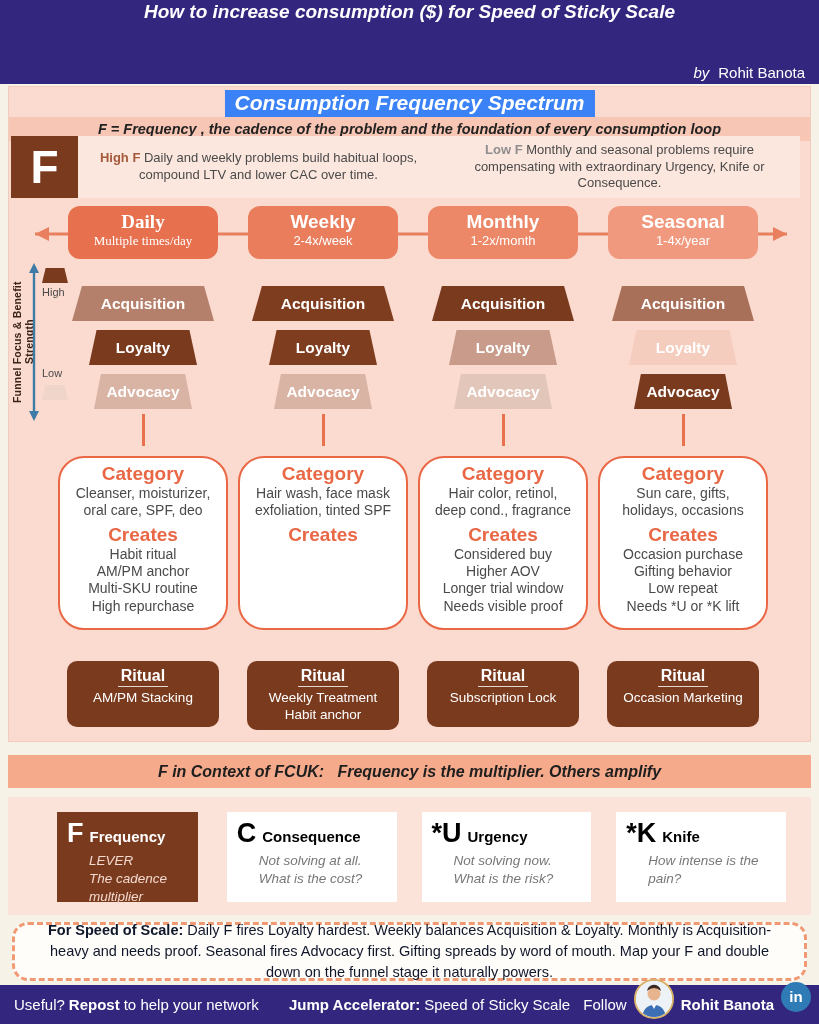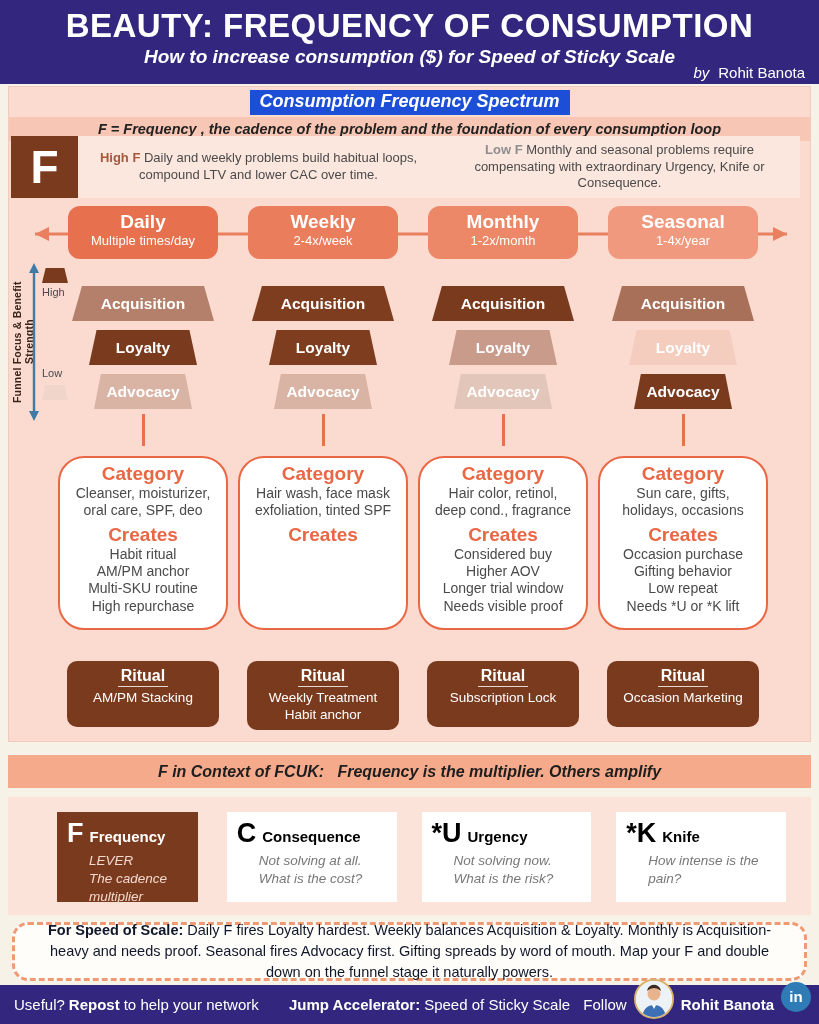--- a/index.html
+++ b/index.html
@@ -8,21 +8,21 @@
 
   
   .hdr{position:absolute;left:0;top:0;width:819px;height:84px;background:#33267E;color:#fff;text-align:center;}
   .hdr-title{padding-top:7px;font-size:33px;font-weight:800;letter-spacing:.5px;}
   .hdr-sub{font-size:19px;font-style:italic;font-weight:600;margin-top:1px;}
   .hdr-by{position:absolute;right:14px;bottom:3px;font-size:15px;}
   .hdr-by .by{font-style:italic;margin-right:9px;}
 
   
   .panel{position:absolute;left:8px;top:86px;width:803px;height:656px;background:#FBDAD0;border:1px solid #F1CCBD;box-sizing:border-box;}
-  .badge{position:absolute;left:50%;transform:translateX(-50%);top:3px;background:#1d4ed8;color:#fff;font-style:italic;font-weight:700;font-size:18px;padding:1px 10px 3px;white-space:nowrap;}
+  .badge{position:absolute;left:50%;transform:translateX(-50%);top:3px;background:#3b82f6;color:#fff;font-style:italic;font-weight:700;font-size:21px;padding:1px 10px 3px;white-space:nowrap;}
   .defbar{position:absolute;left:0;top:30px;width:100%;height:24px;background:#F8C6B4;display:flex;align-items:center;justify-content:center;font-size:14.5px;font-weight:700;font-style:italic;color:#222;}
   .fbox{position:absolute;left:2px;top:49px;width:67px;height:62px;background:#7A3A1E;color:#fff;display:flex;align-items:center;justify-content:center;font-size:46px;font-weight:800;}
   .hfpanel{position:absolute;left:69px;top:49px;width:722px;height:62px;background:#FCE7DF;display:flex;align-items:center;}
   .hf{width:50%;text-align:center;font-size:13px;color:#4A4A4A;line-height:1.3;padding:0 16px;box-sizing:border-box;}
   .hf .lab{font-weight:700;}
   .lab-high{color:#A5593A;}
   .lab-low{color:#8E8E8E;}
 
   
   .spec-arrow{position:absolute;left:0;top:138px;width:803px;height:18px;z-index:1;}
@@ -78,21 +78,20 @@
   .bold{font-weight:700;}
   .avatar{width:40px;height:40px;border-radius:50%;margin-top:-12px;background:#fff;overflow:hidden;border:2px solid #D9B36A;box-sizing:border-box;flex:none;}
   .li-badge{width:30px;height:30px;border-radius:50%;background:#2E7BB5;color:#fff;display:flex;align-items:center;justify-content:center;font-weight:700;font-size:15px;margin-top:-16px;flex:none;}
 </style>
 </head>
 <body>
 
 <div class="page">
 
   <div class="hdr">
-    <div class="hdr-title">BEAUTY: FREQUENCY OF CONSUMPTION</div>
     <div class="hdr-sub">How to increase consumption ($) for Speed of Sticky Scale</div>
     <div class="hdr-by">
       <span class="by">by</span><span>Rohit Banota</span>
     </div>
   </div>
 
   <div class="panel">
     <div class="badge">Consumption Frequency Spectrum</div>
     <div class="defbar">F = Frequency , the cadence of the problem and the foundation of every consumption loop</div>
     <div class="fbox">F</div>
@@ -121,21 +120,21 @@
         <polygon points="6,158 1,148 11,148" fill="#3E7BA6"></polygon>
       </svg>
       <div class="glyph glyph-high"></div>
       <div class="axis-high">High</div>
       <div class="axis-low">Low</div>
       <div class="glyph glyph-low"></div>
     </div>
 
     <div id="cols">
   <div class="col">
-    <div class="cadence" style="background: rgb(231, 113, 78);">
+    <div class="cadence" style="background: rgb(231, 113, 78); font-family: Liberation Serif, serif;">
       <div class="c-name">Daily</div>
       <div class="c-freq">Multiple times/day</div>
     </div>
     <div class="funnel">
             <div class="trap t0" style="background: rgb(181, 128, 107);">Acquisition</div>
             <div class="trap t1" style="background: rgb(122, 58, 30);">Loyalty</div>
             <div class="trap t2" style="background: rgb(217, 179, 164);">Advocacy</div>
           </div>
     <div class="connector"></div>
     <div class="catcard">

